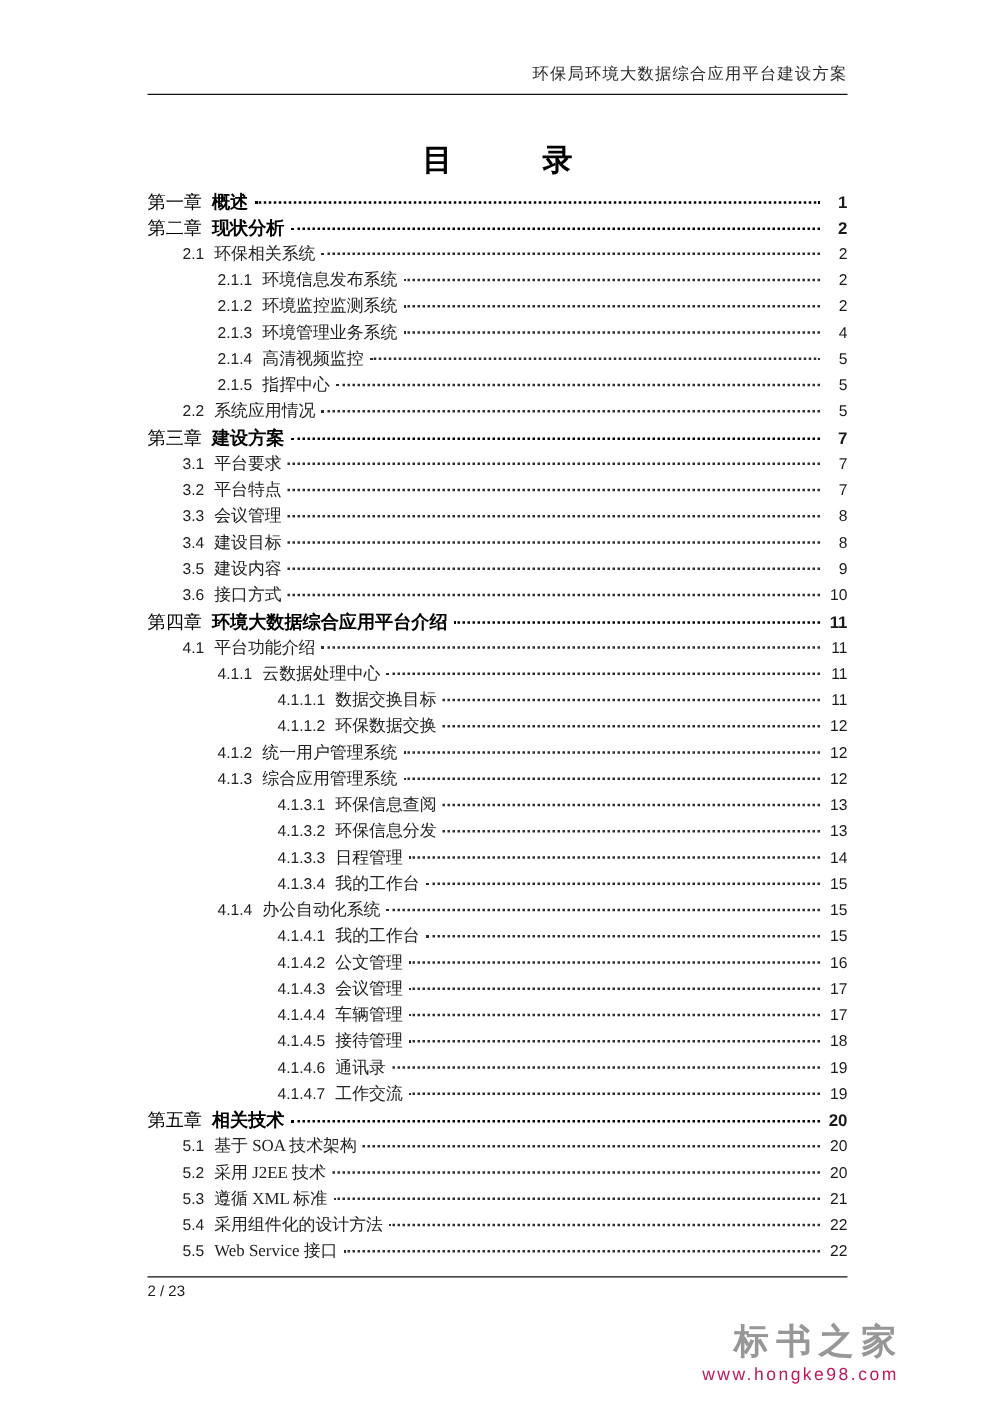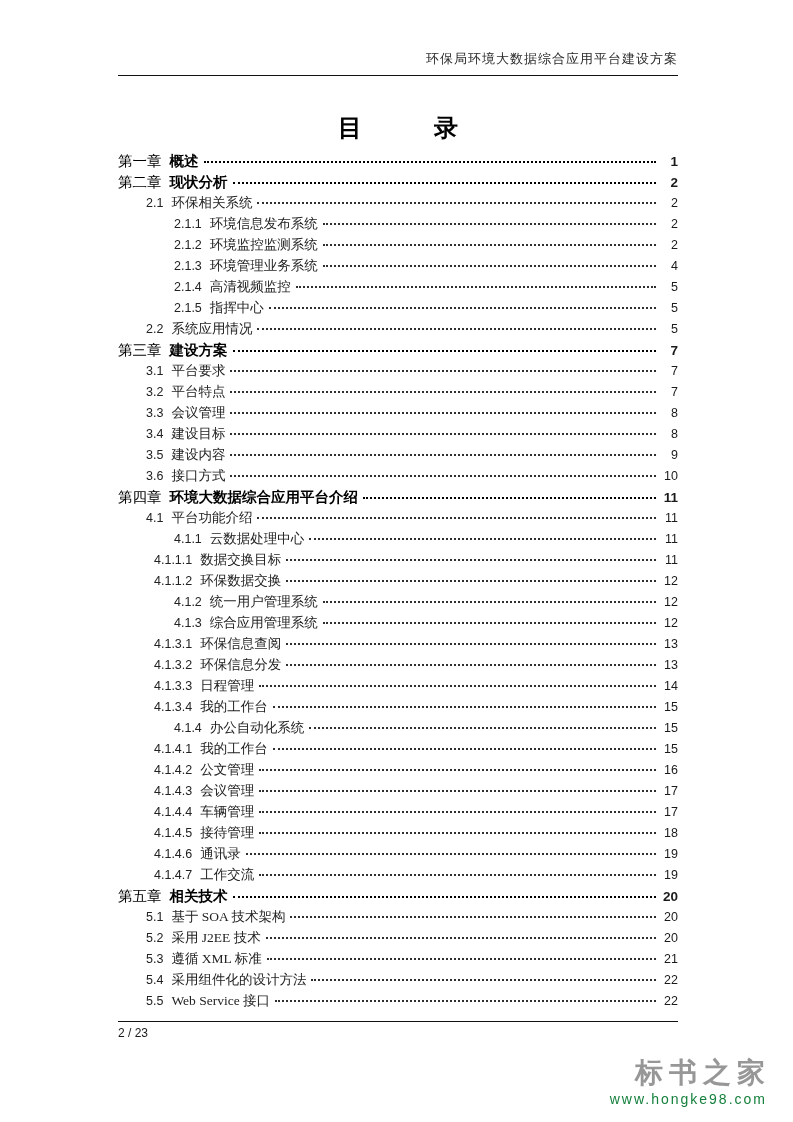--- a/index.html
+++ b/index.html
@@ -7,21 +7,20 @@
     background: #ffffff;
     font-family: "Liberation Serif", serif;
   }
   .page {
     position: relative;
     width: 733px;
     height: 1122px;
     background: #ffffff;
     overflow: hidden;
     color: #1c1c1c;
-    padding-left: 48px;
   }
   
   .header {
     position: absolute;
     left: 118px;
     width: 560px;
     top: 50px;
     text-align: right;
     font-size: 13px;
     color: #2a2a2a;
@@ -85,21 +84,21 @@
     font-family: "Liberation Sans", sans-serif;
     font-weight: bold;
     font-size: 14.5px;
     color: #000;
   }
   .toc-row.level-1 .num { font-size: 14.5px; font-family: "Liberation Sans", sans-serif; }
   .toc-row.level-1 .dots { border-bottom: 2.6px dotted #000; margin-bottom: 1px; }
   .toc-row.level-1 .page-num { font-weight: bold; font-size: 13.5px; }
   .toc-row.level-2 { margin-left: 28px; }
   .toc-row.level-3 { margin-left: 56px; }
-  .toc-row.level-4 { margin-left: 36px; }
+  .toc-row.level-4 { margin-left: 104px; }
   
   .footer {
     position: absolute;
     left: 118px;
     width: 560px;
     top: 1021px;
     border-top: 1.6px solid #111;
     text-align: left;
     padding-top: 4px;
     font-family: "Liberation Sans", sans-serif;
@@ -119,21 +118,21 @@
     font-weight: bold;
     font-size: 28px;
     letter-spacing: 6px;
     line-height: 1.1;
     margin-right: -4px;
   }
   .watermark .wm-url {
     font-family: "Liberation Sans", sans-serif;
     font-size: 14px;
     letter-spacing: 2px;
-    color: #15803d;
+    color: #be185d;
     margin-top: 2px;
   }
 </style>
 </head>
 <body>
 
 <div class="page">
 
   <div class="header">
     <span>环保局环境大数据综合应用平台建设方案</span>

